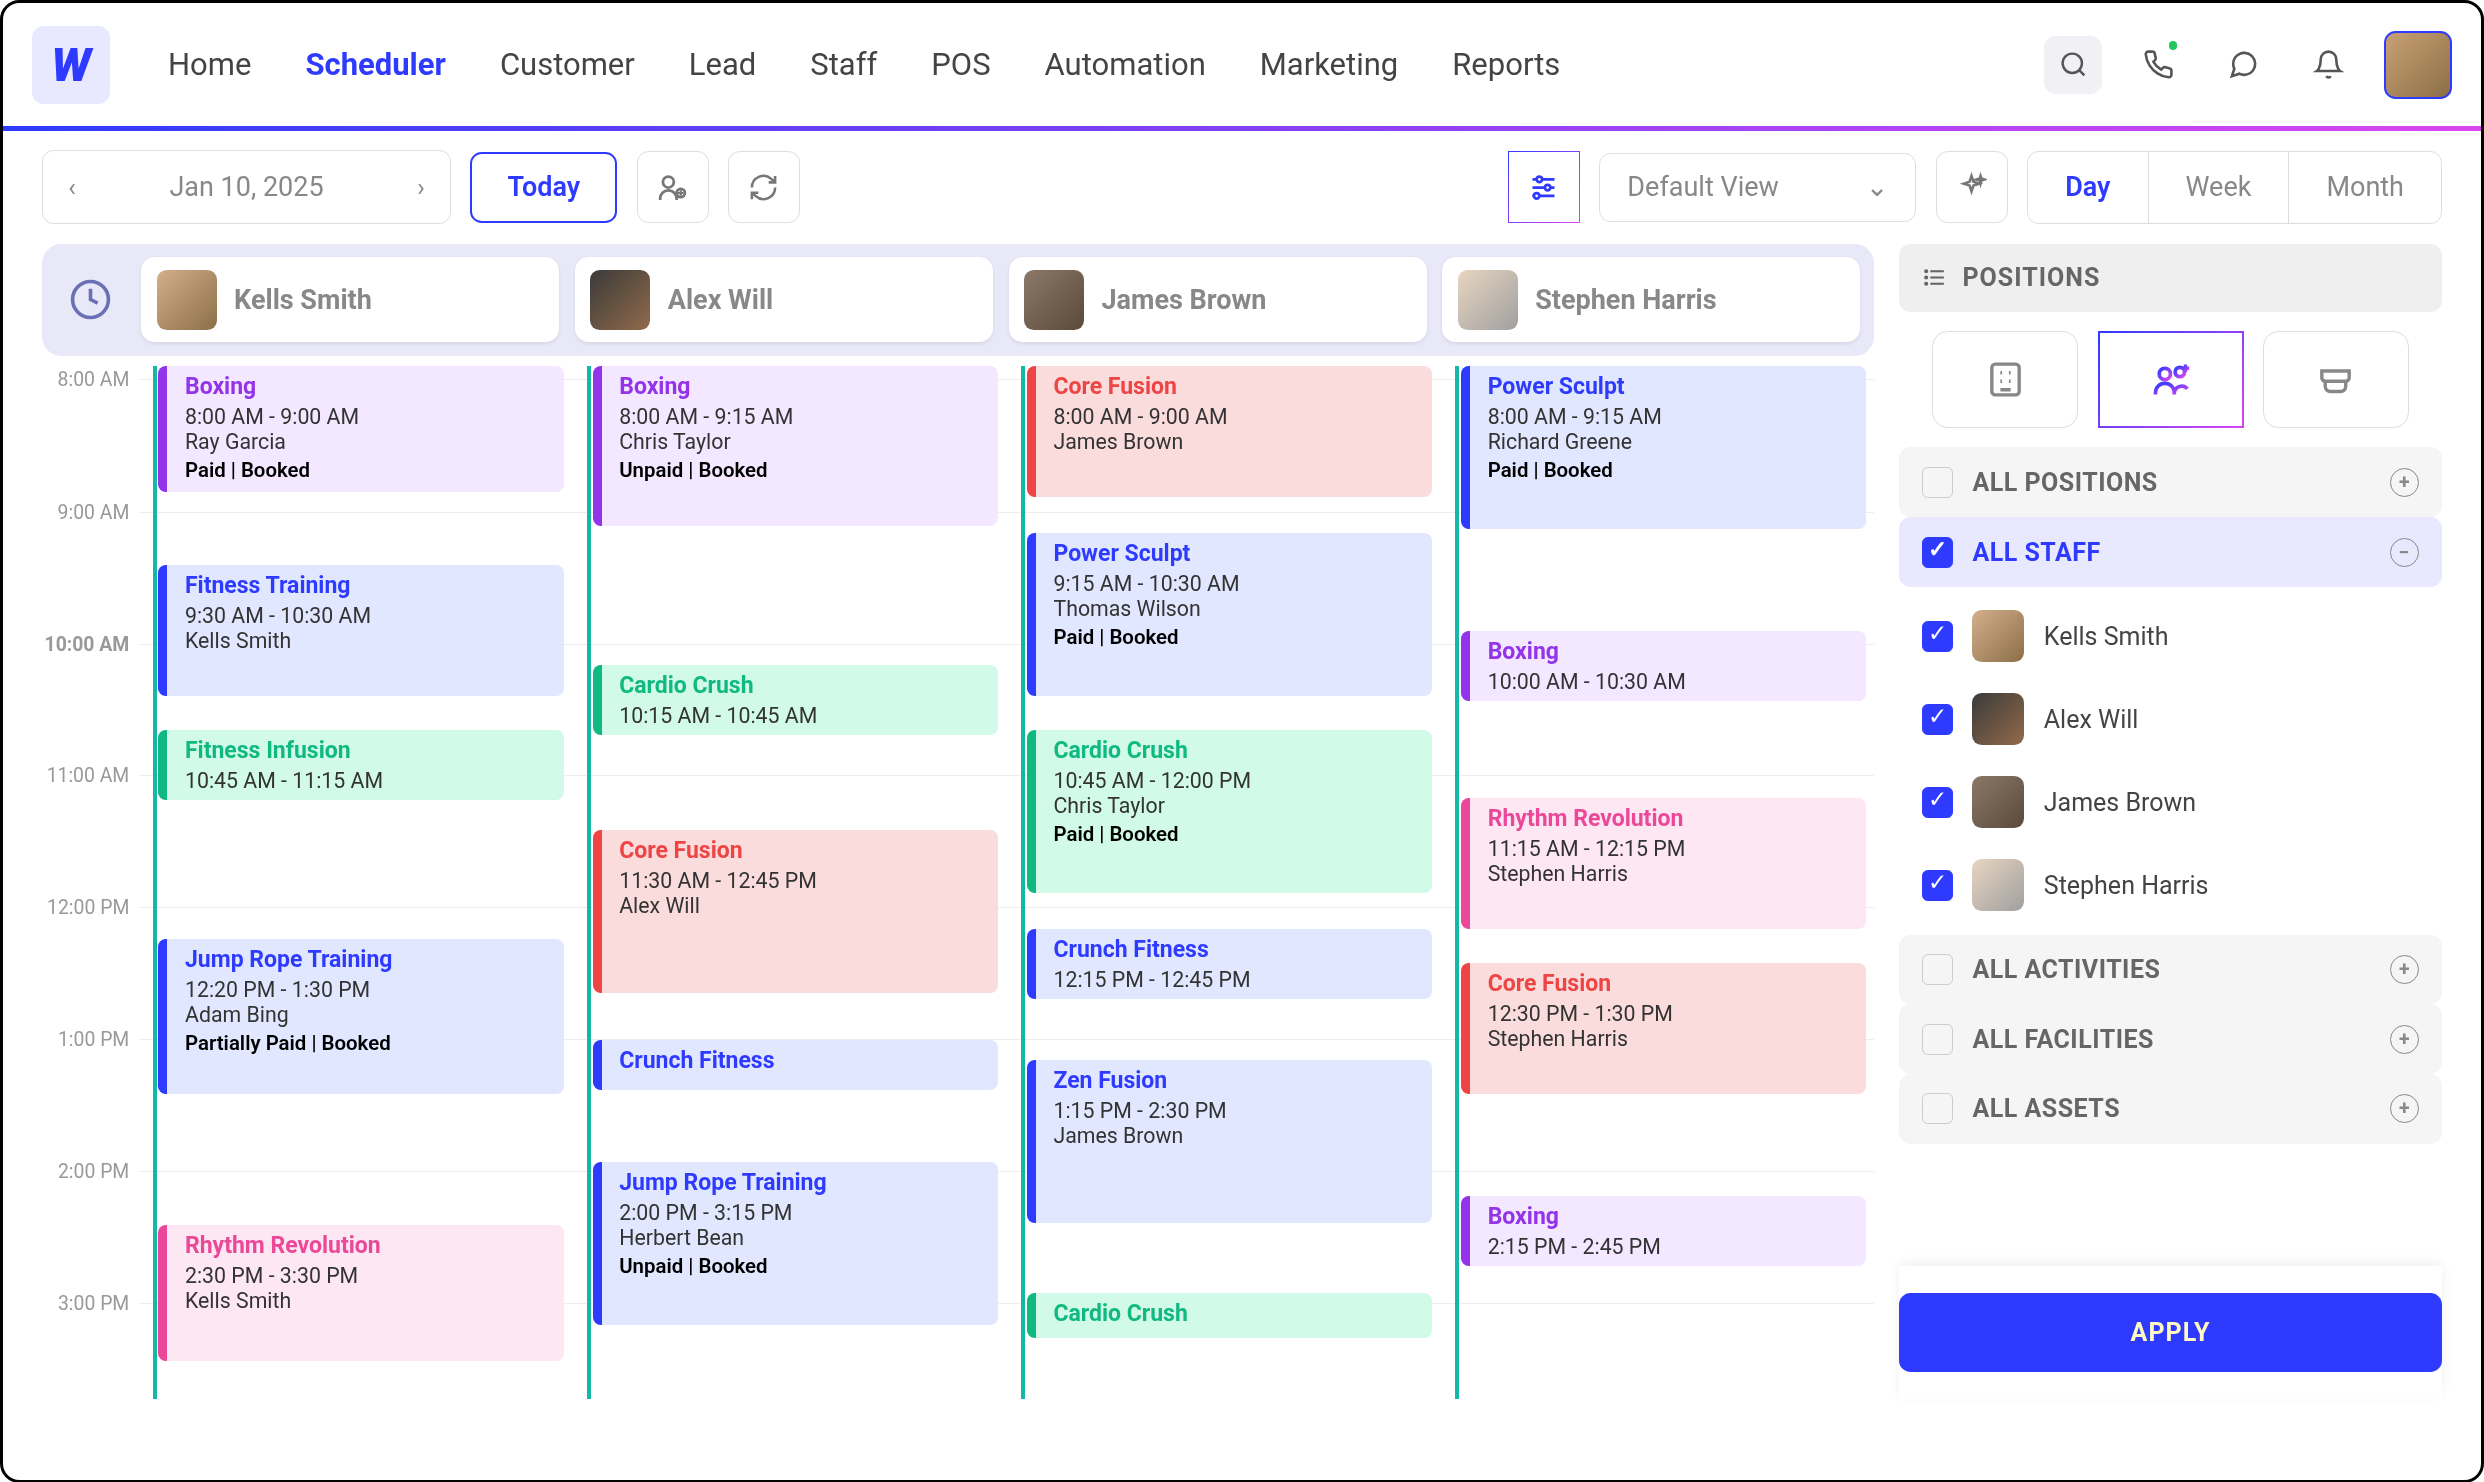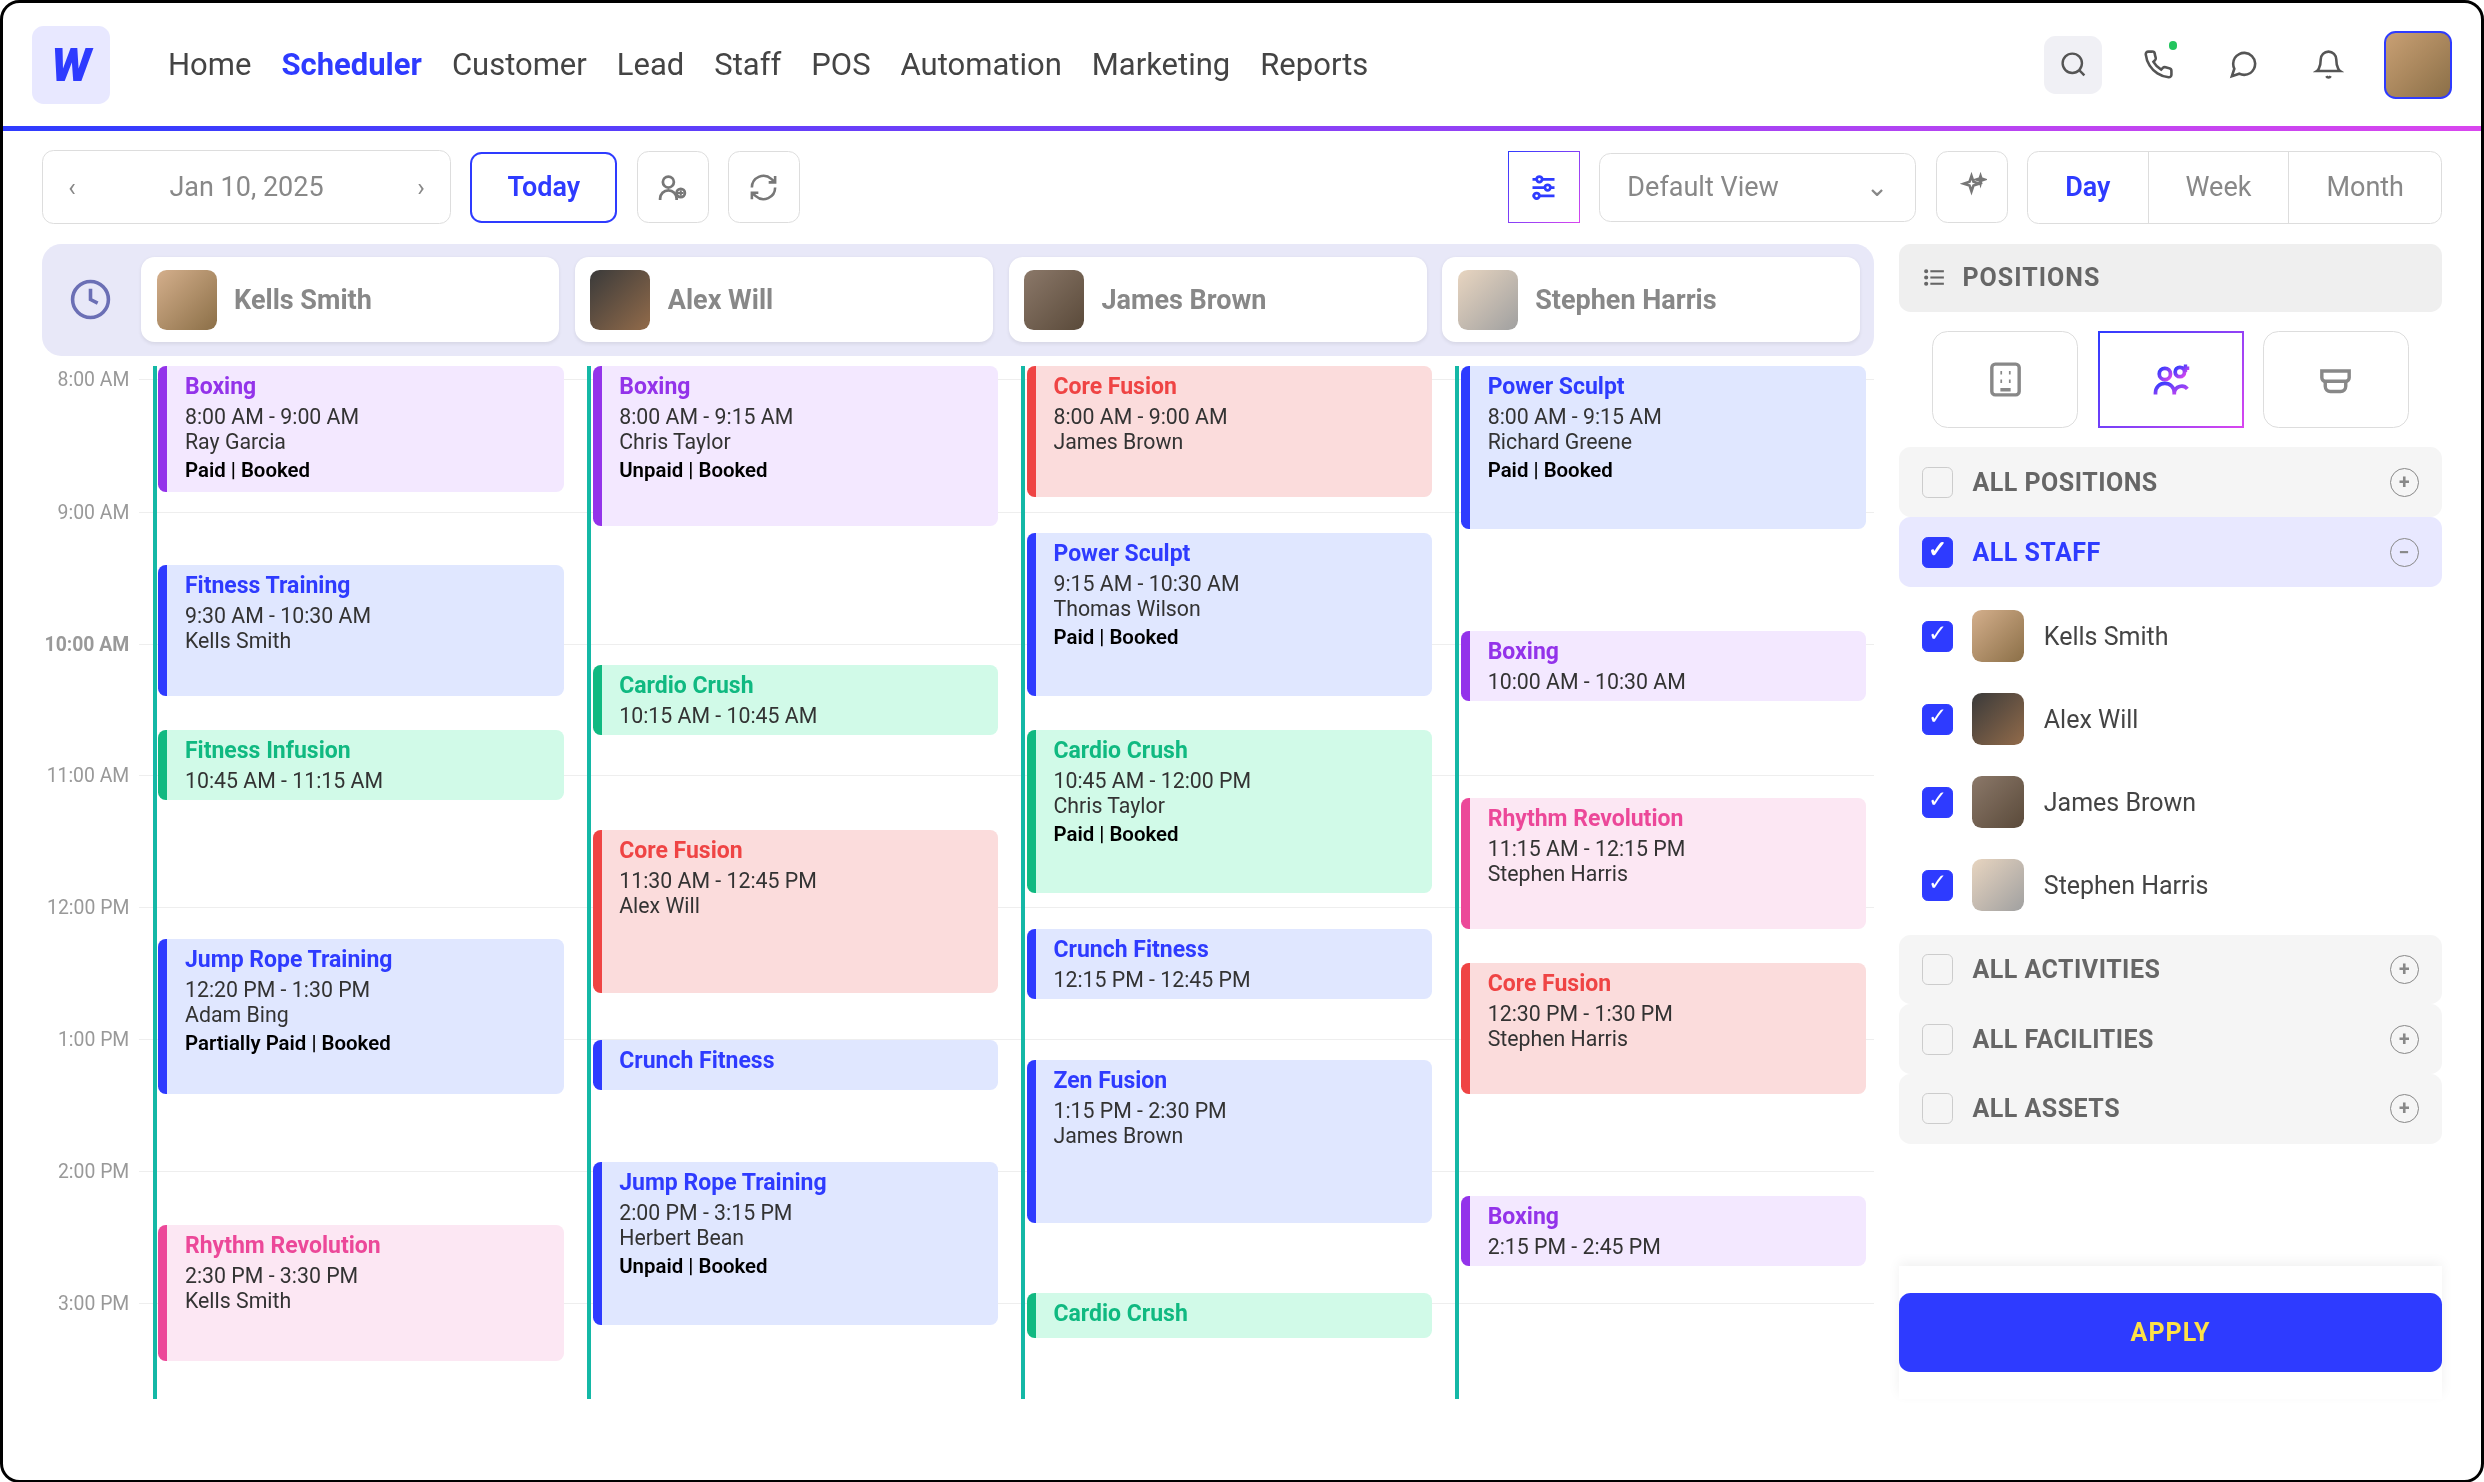--- a/index.html
+++ b/index.html
@@ -1,19 +1,19 @@
 <!DOCTYPE html>
 <html><head>
 <meta charset="utf-8">
 <style>
 *{box-sizing:border-box;margin:0;padding:0;font-family:-apple-system,BlinkMacSystemFont,"Segoe UI",Roboto,sans-serif}
 body{background:#fff;width:2484px;height:1483px;transform-origin:top left;overflow:hidden;border:3.9px solid #000;border-radius:19.4px}
 .topbar{display:flex;align-items:center;padding:17.5px 29px;height:128px;border-bottom:5.8px solid;border-image:linear-gradient(90deg,#2E3BFF,#D946EF) 1}
 .logo{width:78px;height:78px;background:#E8E8FF;border-radius:11.6px;display:flex;align-items:center;justify-content:center;font-size:47px;font-weight:900;color:#2E3BFF;font-style:italic;margin-right:58px}
-.nav{display:flex;gap:30px}
+.nav{display:flex;gap:54px}
 .nav-item{font-size:31px;color:#444;cursor:pointer}
 .nav-item.active{color:#2E3BFF;font-weight:700}
 .topbar-right{margin-left:auto;display:flex;align-items:center;gap:27px}
 .icon-btn{width:58px;height:58px;display:flex;align-items:center;justify-content:center;cursor:pointer;color:#555}
 .search-btn{background:#F0F0F5;border-radius:11.6px}
 .avatar-top{width:68px;height:68px;border-radius:11.6px;background:linear-gradient(135deg,#c9a074,#8b6f47);border:2.9px solid #2E3BFF}
 .phone-dot{position:absolute;width:8.7px;height:8.7px;background:#22c55e;border-radius:50%;top:5.8px;right:9.7px}
 
 .toolbar{display:flex;align-items:center;padding:19.4px 39px;gap:19.4px}
 .date-nav{display:flex;align-items:center;border:1.9px solid #ddd;border-radius:11.6px;overflow:hidden}
@@ -71,21 +71,21 @@
 .chk{width:31px;height:31px;border:1.9px solid #ccc;border-radius:5.8px;cursor:pointer}
 .chk.on{background:#2E3BFF;border-color:#2E3BFF;position:relative}
 .chk.on::after{content:"✓";color:#fff;position:absolute;left:4.9px;top:-1.9px;font-size:23px}
 .expand-ic{margin-left:auto;width:29px;height:29px;border:1.9px solid #888;border-radius:50%;display:flex;align-items:center;justify-content:center;font-size:19.4px;color:#888}
 .staff-list{padding:7.8px 0}
 .staff-row{display:flex;align-items:center;padding:15.5px 23px;gap:19.4px;font-size:25px;color:#444}
 .staff-row .mini-av{width:52px;height:52px;border-radius:9.7px}
 .sidebar-footer{margin-top:auto;display:flex;gap:19.4px;padding:27px 0;background:#fff;box-shadow:0 -3.9px 11.6px rgba(0,0,0,.06)}
 .btn{flex:1;padding:25px;border-radius:11.6px;font-size:25px;font-weight:700;text-align:center;cursor:pointer;letter-spacing:1px}
 .btn-reset{border:1.9px solid #ddd;color:#666}
-.btn-apply{background:#2E3BFF;color:#fde047}
+.btn-apply{background:#2E3BFF;color:#fef9c3}
 svg{display:block}
 </style>
 </head>
 <body>
 
 <svg width="0" height="0">
     <defs>
       <linearGradient id="grad" x1="0" y1="0" x2="1" y2="1">
         <stop offset="0" stop-color="#2E3BFF"></stop>
         <stop offset="1" stop-color="#D946EF"></stop>

